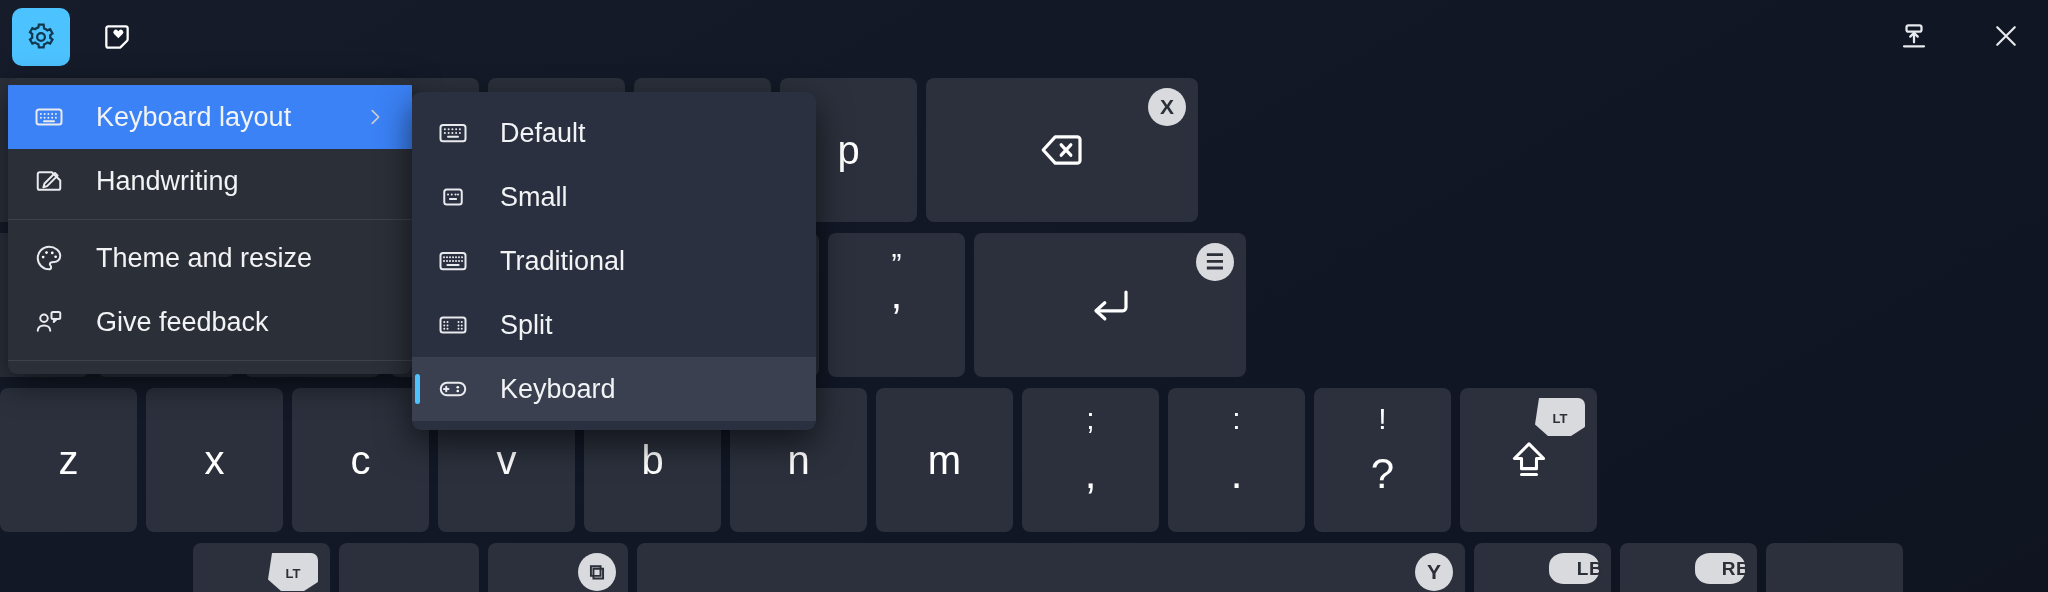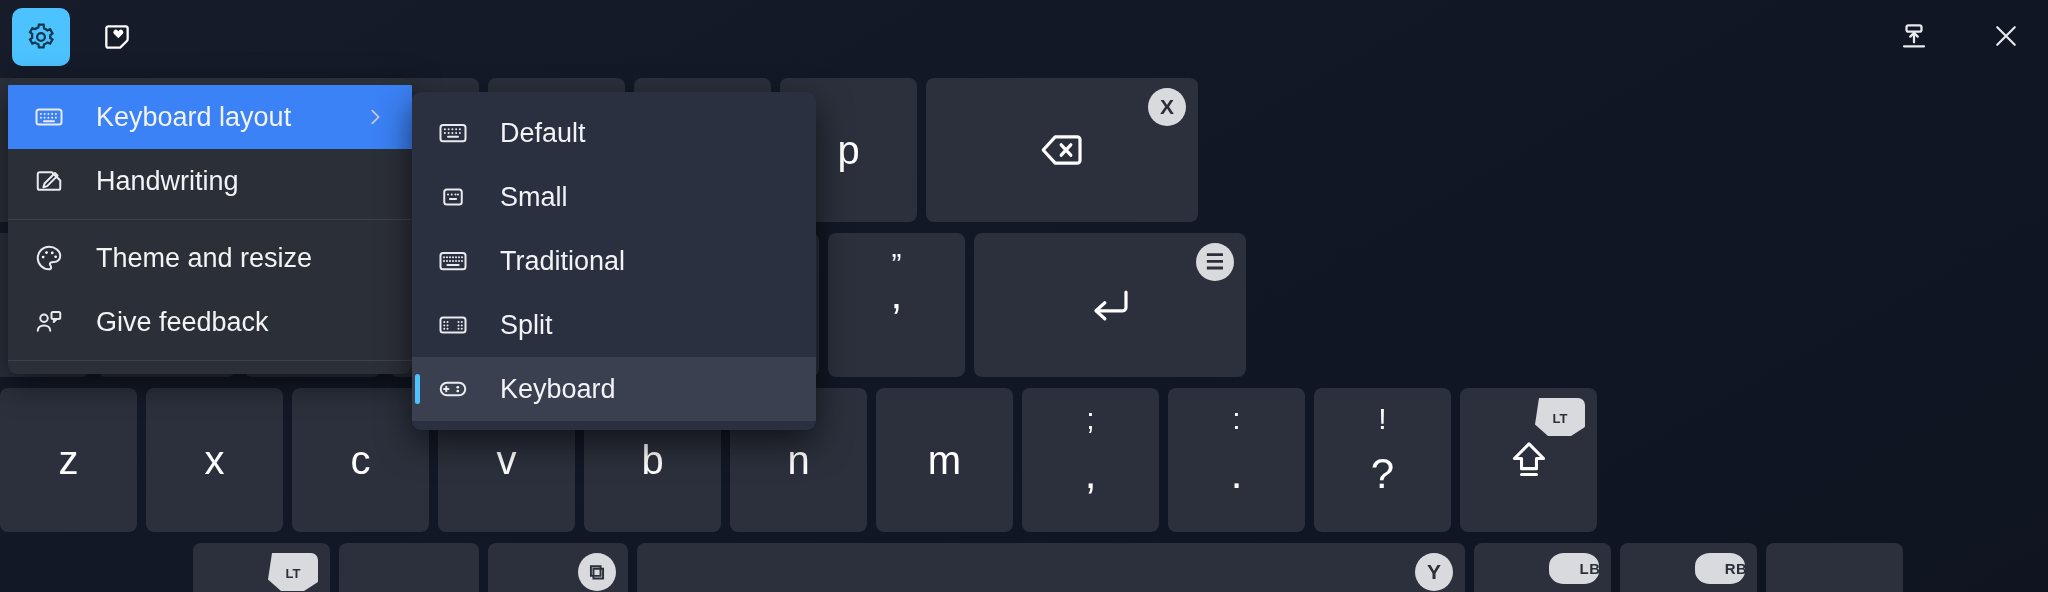--- a/index.html
+++ b/index.html
@@ -146,21 +146,21 @@
     font-weight: 700;
   }
   .badge.circle {
     width: 38px; height: 38px;
     border-radius: 50%;
     font-size: 21px;
   }
   .badge.bumper {
     width: 50px; height: 31px;
     border-radius: 15px / 13px;
-    font-size: 15px;
+    font-size: 19px;
     letter-spacing: .5px;
     padding-left: 32px;
   }
   .badge.trigger {
     width: 50px; height: 38px;
     border-radius: 5px 7px 10px 10px;
     font-size: 13px;
     clip-path: polygon(8% 0%, 100% 0%, 100% 76%, 72% 100%, 26% 100%, 0% 70%);
     padding-top: 2px;
   }

